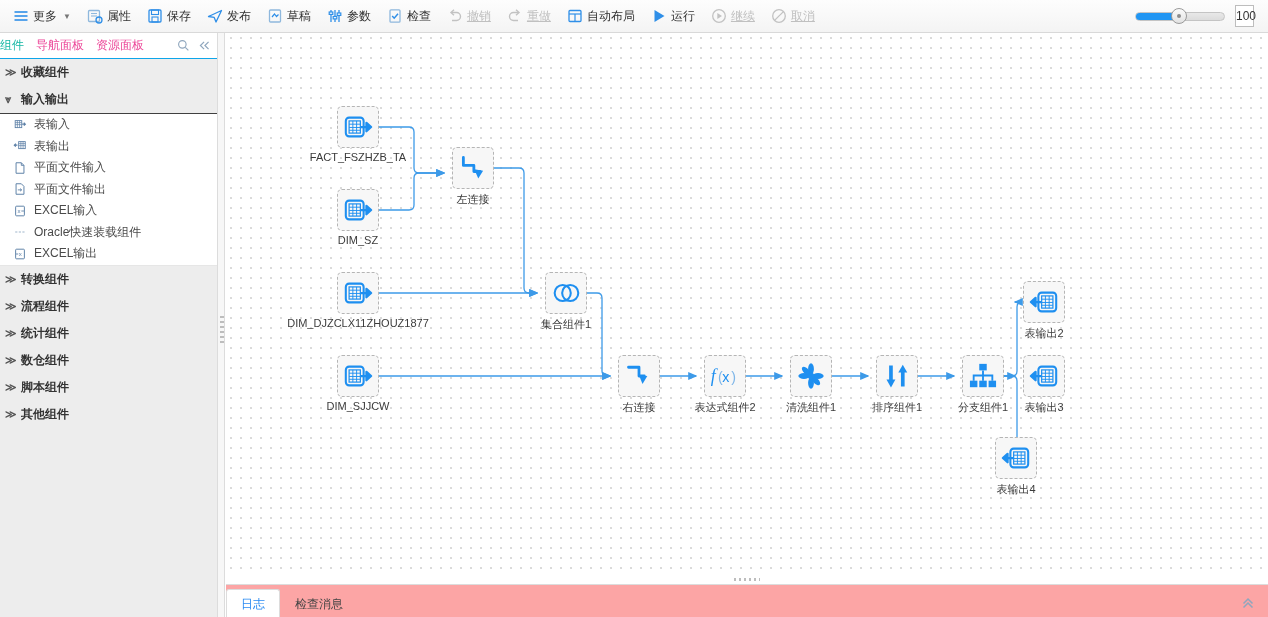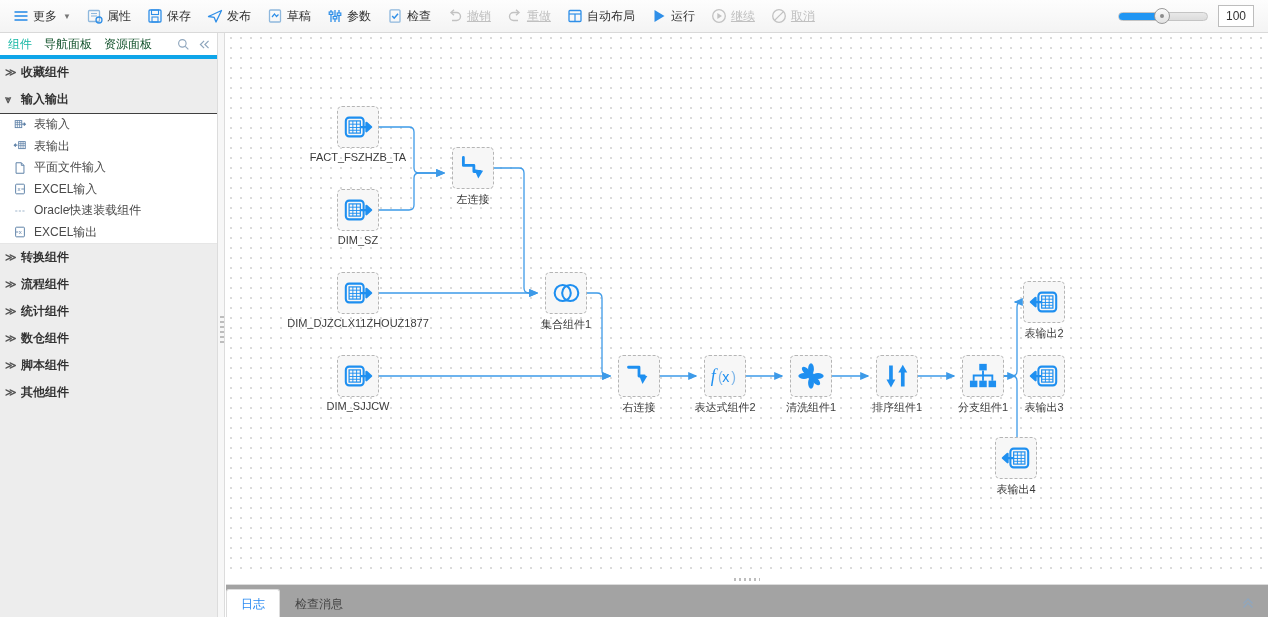--- a/index.html
+++ b/index.html
@@ -42,35 +42,35 @@
   .slider .knob {
     position: absolute; top: -2px; left: 36px; width: 16px; height: 16px;
     border-radius: 50%; background: linear-gradient(#fbfbfb,#e2e2e2);
     border: 1px solid #9a9a9a;
   }
   .slider .knob::after {
     content: ""; position: absolute; left: 5px; top: 5px;
     width: 4px; height: 4px; border-radius: 50%; background: #8c8c8c;
   }
   .zoom-input {
-    width: 36px; height: 22px; border: 1px solid #bdbdbd; background: #fff;
+    width: 19px; height: 22px; border: 1px solid #bdbdbd; background: #fff;
     font-size: 12px; color: #333; text-align: center; line-height: 20px;
     font-family: "Liberation Sans", sans-serif;
   }
   
   .left-panel {
     position: absolute; top: 33px; left: 0; width: 218px; height: 584px;
     background: #ededed; border-right: 1px solid #dcdcdc;
   }
   .lp-header {
     height: 26px; display: flex; 
-    padding: 0 6px 0 8px; background: #ffffff; border-bottom: 4px solid #0ea5e9;
+    padding: 0 6px 0 0; background: #ffffff; border-bottom: 1px solid #0ea5e9;
   }
   .lp-tab {
-    font-size: 12px; color: #14532d; margin-right: 12px; cursor: pointer;
+    font-size: 12px; color: #ec4899; margin-right: 12px; cursor: pointer;
     line-height: 25px; white-space: nowrap;
   }
   .lp-tab.active { color: #18b8a5; }
   .lp-tools { margin-left: auto; display: flex; align-items: center; gap: 8px; }
   .lp-ico { width: 13px; height: 13px; cursor: pointer; display: block; }
   .section {
     height: 27px; display: flex; align-items: center; gap: 4px;
     padding-left: 5px; font-size: 12px; font-weight: bold; color: #333;
     background: #ededed; cursor: pointer;
   }
@@ -120,21 +120,21 @@
     background: #ffffff; cursor: row-resize;
   }
   .hsplit .grip {
     position: absolute; left: 50%; top: 3px; transform: translateX(-50%);
     width: 26px; height: 3px;
     background: repeating-linear-gradient(90deg,#bdbdbd 0 2px, transparent 2px 5px);
   }
   
   .bottom {
     position: absolute; top: 584px; left: 226px; width: 1042px; height: 33px;
-    background: #a3a3a3; border-top: 1px solid #dcdcdc;
+    background: #fca5a5; border-top: 1px solid #dcdcdc;
     display: flex; align-items: flex-end;
   }
   .btab {
     height: 28px; line-height: 28px; padding: 0 14px;
     font-size: 12px; color: #444; cursor: pointer;
     border: 1px solid transparent; border-bottom: none;
   }
   .btab.active {
     background: #ffffff; color: #2b8bf2;
     border-color: #dcdcdc; border-radius: 3px 3px 0 0;
@@ -314,20 +314,27 @@
             </g>
           </svg>
           <span>表输出</span>
         </div>
         <div class="item">
           <svg class="item-ico" viewBox="0 0 16 16">
             <path d="M3.5 2 H9.5 L12.5 5 V14 H3.5 Z" fill="none" stroke="#5b7fa6" stroke-width="1.1"></path>
             <polyline points="9.5,2 9.5,5 12.5,5" fill="none" stroke="#5b7fa6" stroke-width="1"></polyline>
           </svg>
           <span>平面文件输入</span>
+        </div>
+        <div class="item">
+          <svg class="item-ico" viewBox="0 0 16 16">
+            <path d="M3.5 2 H9.5 L12.5 5 V14 H3.5 Z" fill="none" stroke="#5b7fa6" stroke-width="1.1"></path>
+            <path d="M5.5 9 H9.5 M8 7.5 L10 9 L8 10.5" fill="none" stroke="#5b7fa6" stroke-width="1"></path>
+          </svg>
+          <span>平面文件输出</span>
         </div>
         <div class="item">
           <svg class="item-ico" viewBox="0 0 16 16">
             <rect x="3" y="2.5" width="10" height="11" rx="1" fill="none" stroke="#5b7fa6" stroke-width="1.1"></rect>
             <text x="5" y="10.5" font-size="7" fill="#5b7fa6" font-family="Liberation Sans, sans-serif">x</text>
             <path d="M9.5 8 H12.5" stroke="#5b7fa6" stroke-width="1"></path>
           </svg>
           <span>EXCEL输入</span>
         </div>
         <div class="item">

